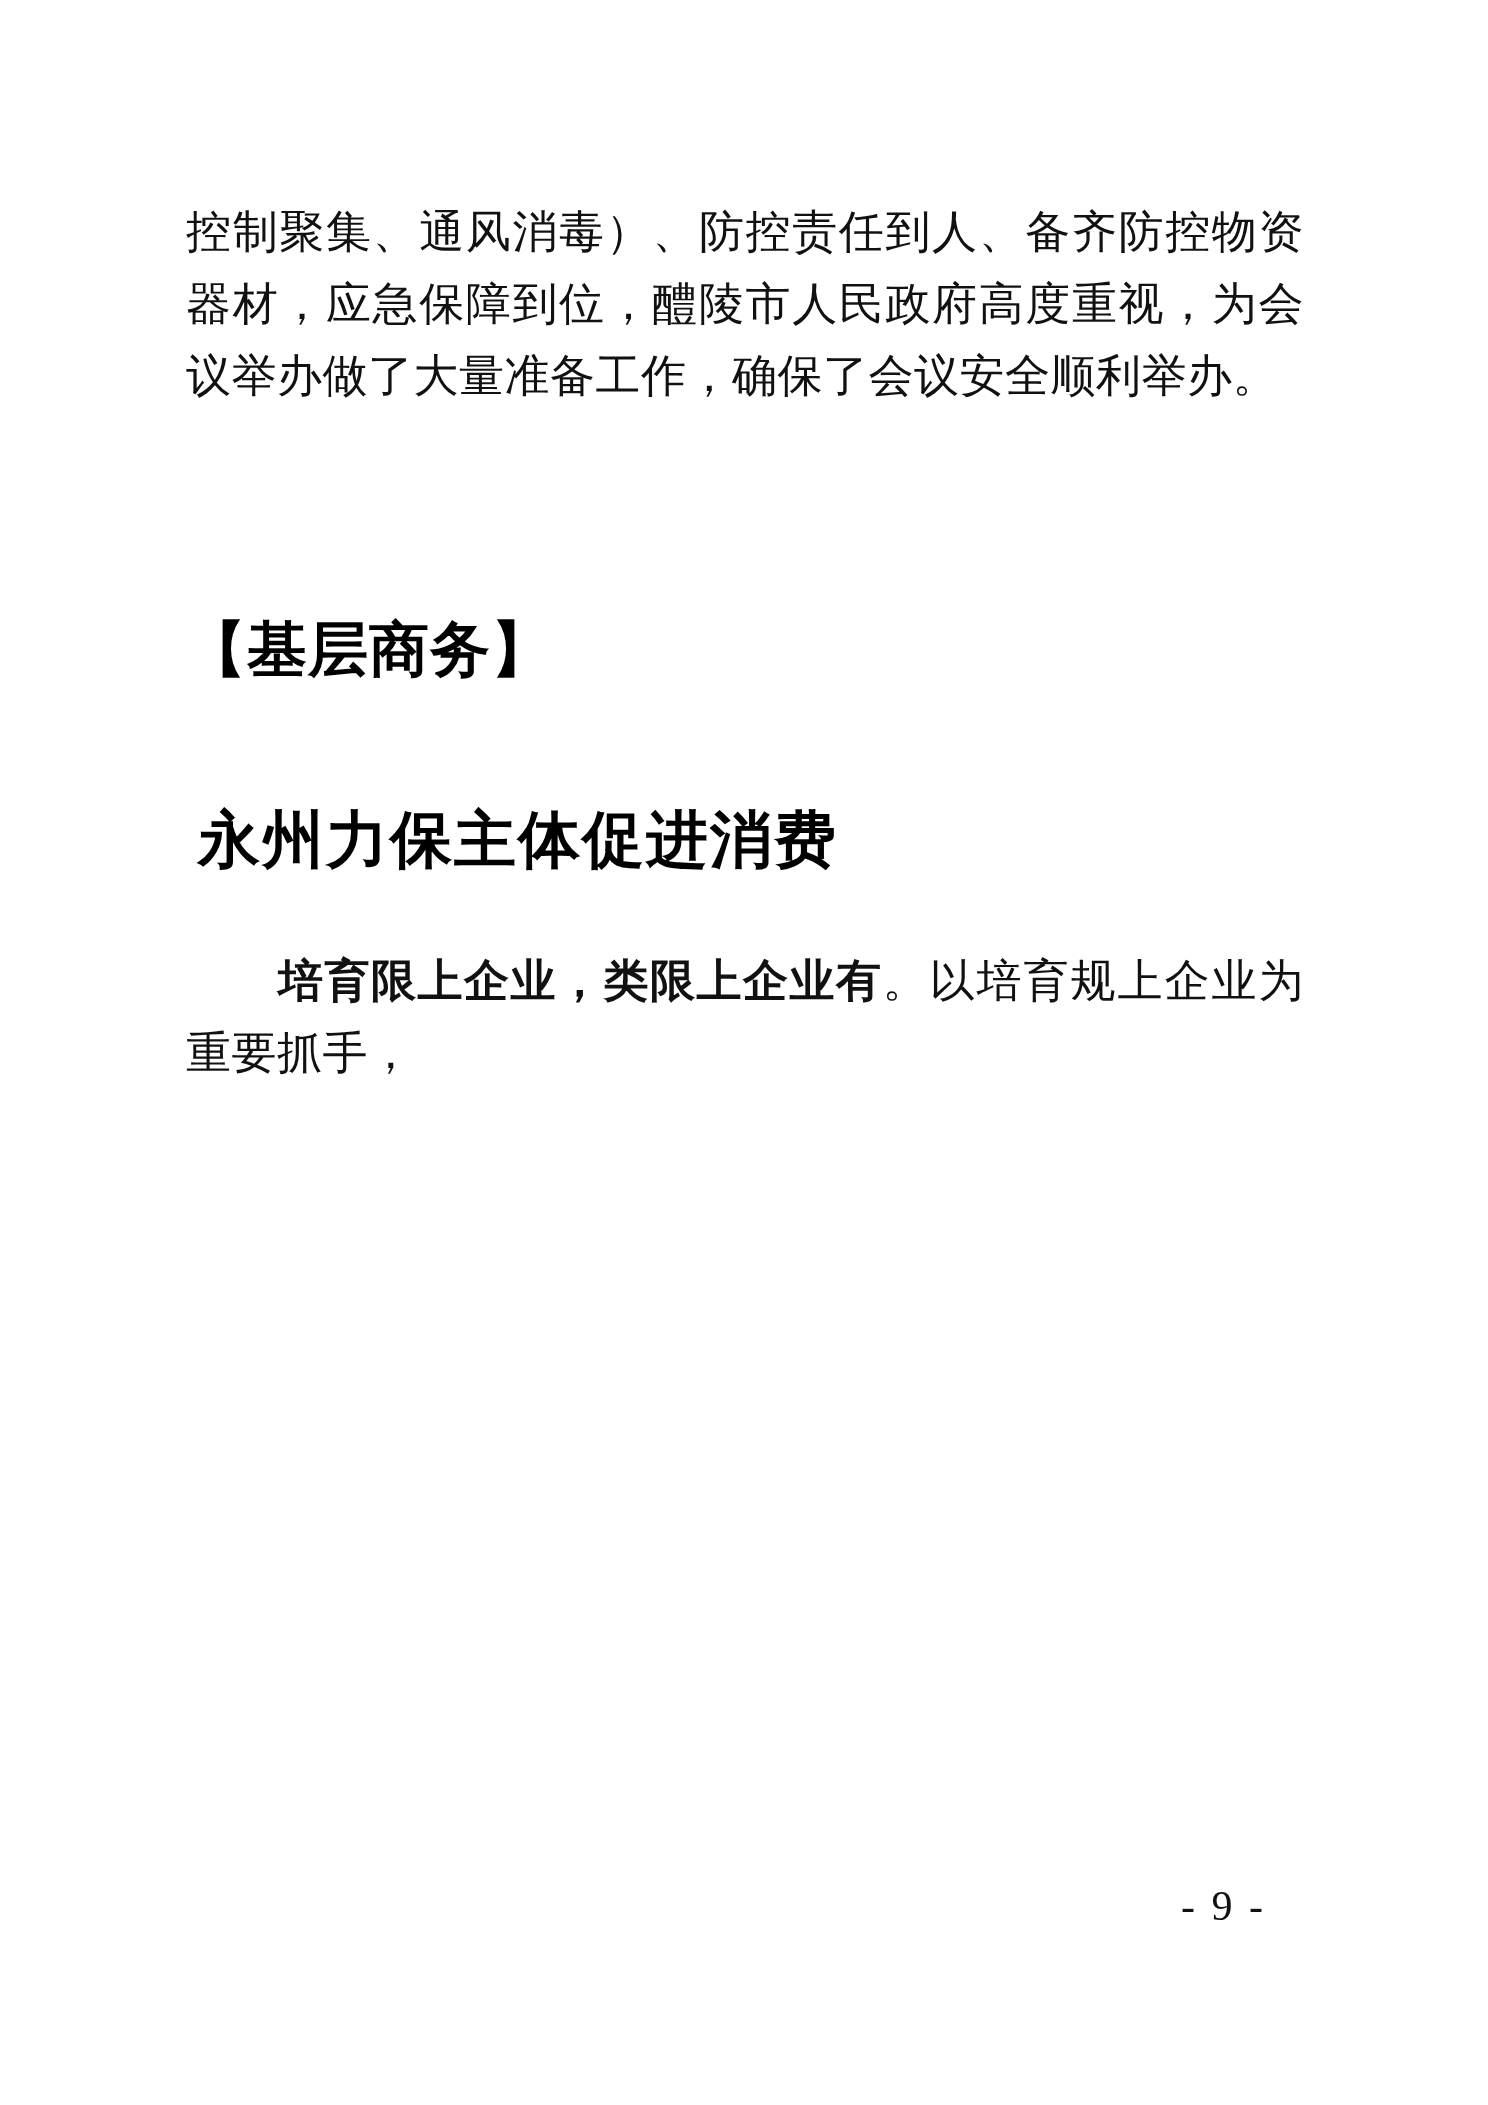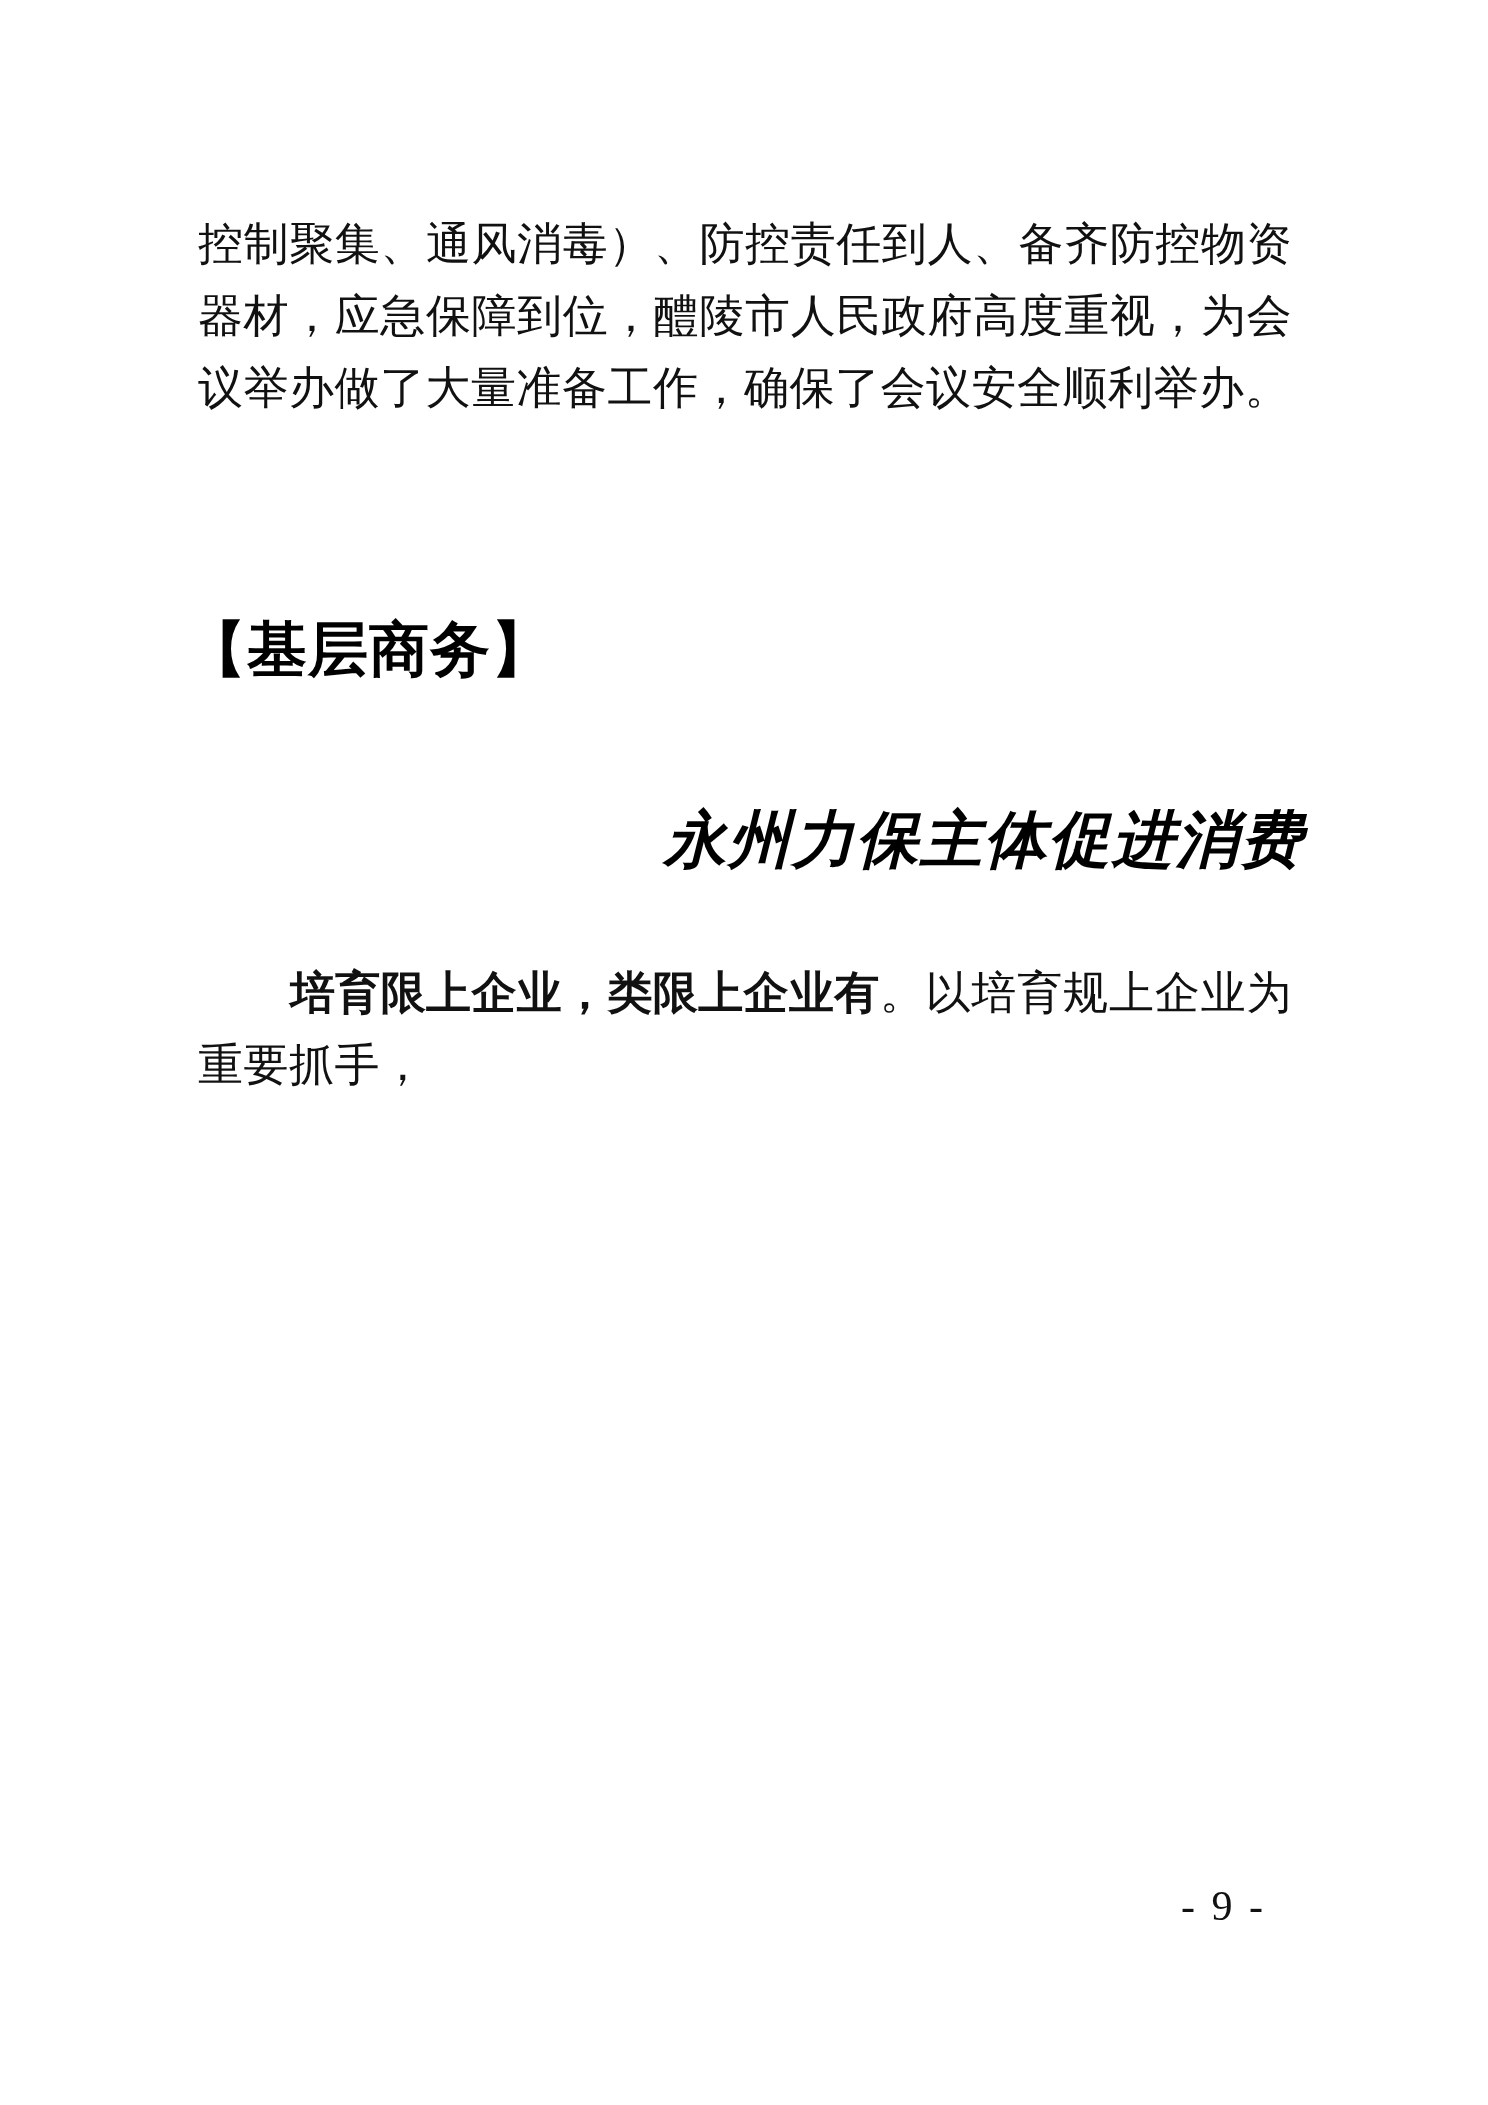--- a/index.html
+++ b/index.html
@@ -28,21 +28,21 @@
 
   
   .para {
     font-family: "Liberation Serif", "DejaVu Serif", serif;
     font-size: 45px;
     line-height: 72px;
     letter-spacing: 0.5px;
     text-align: justify;
     text-justify: inter-character;
     color: #111111;
-    margin: 12px;
+    margin: 0;
     -webkit-font-smoothing: antialiased;
   }
   .para.indent {
     text-indent: 92px;
   }
   .para b, .bold-run {
     font-family: "Liberation Sans", "DejaVu Sans", sans-serif;
     font-weight: bold;
     letter-spacing: 0px;
   }
@@ -62,31 +62,30 @@
     font-family: "Liberation Sans", "DejaVu Sans", sans-serif;
     font-weight: bold;
     font-size: 60px;
     line-height: 60px;
     letter-spacing: 1px;
     color: #000000;
   }
 
   .doc-title {
     position: absolute;
-    left: 0;
+    left: 12px;
     top: 800px;
     width: 1118px;
-    text-align: right;
+    text-align: left;
     font-family: "Liberation Serif", "DejaVu Serif", serif;
     font-weight: bold;
     font-size: 62px;
     line-height: 80px;
     letter-spacing: 2px;
     color: #000000;
-    font-style: italic;
   }
 
   .block-body {
     position: absolute;
     left: 0;
     top: 945px;
     width: 1118px;
   }
 
   .page-number {

